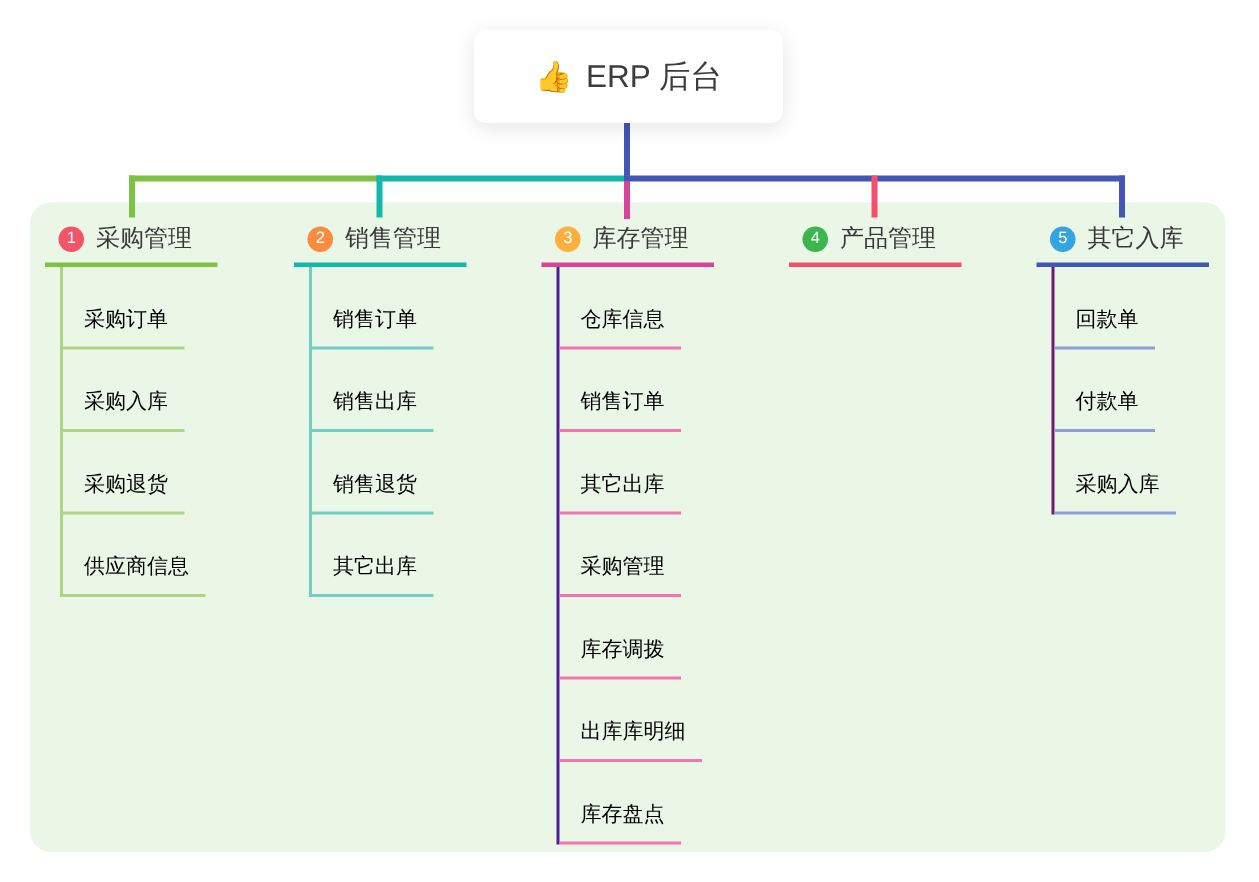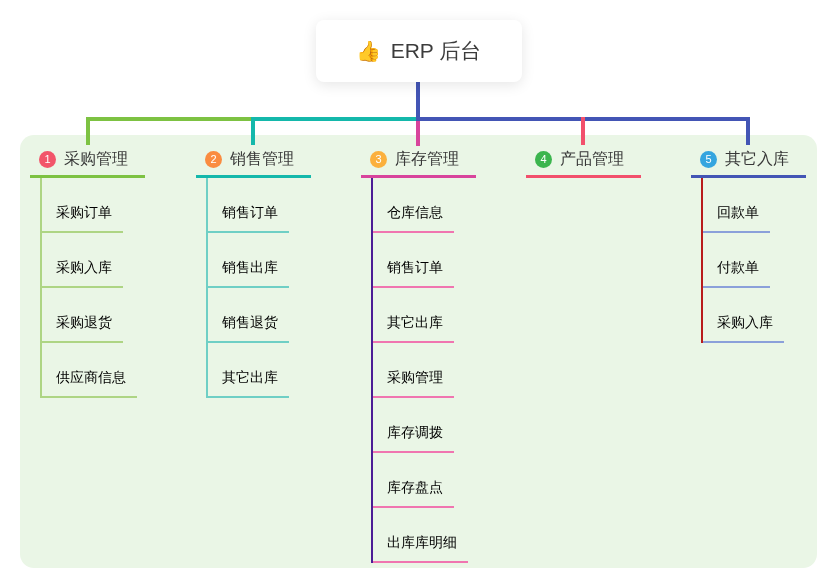--- a/index.html
+++ b/index.html
@@ -51,21 +51,21 @@
   .c1 .badge{background:#f2556a;}
   .c2 .badge{background:#fa8c40;}
   .c3 .badge{background:#fbb03d;}
   .c4 .badge{background:#3cb54e;}
   .c5 .badge{background:#35a5df;}
   .kids{margin-left:10px;width:max-content;}
   .c1 .kids{border-left:2px solid #aed584;}
   .c2 .kids{border-left:2px solid #6fcfc5;}
   .c3 .kids{border-left:2px solid #4c1d95;font-family:Liberation Serif, serif;}
   .c4 .kids{border-left:2px solid #f7909b;}
-  .c5 .kids{border-left:2px solid #b91c1c;text-align:center;}
+  .c5 .kids{border-left:2px solid #701a75;text-align:center;}
   .kid{height:55px;display:flex;align-items:flex-end;}
   .kid span{
     display:inline-block;white-space:nowrap;
     padding:0 11px 9px 14px;font-size:14px;color:#000000;
   }
   .c1 .kid span{border-bottom:2px solid #aed584;}
   .c2 .kid span{border-bottom:2px solid #6fcfc5;}
   .c3 .kid span{border-bottom:2px solid #f075b0;}
   .c4 .kid span{border-bottom:2px solid #f7909b;}
   .c5 .kid span{border-bottom:2px solid #8ba0da;}
@@ -148,24 +148,24 @@
       <div class="kid">
           <span>其它出库</span>
         </div>
       <div class="kid">
           <span>采购管理</span>
         </div>
       <div class="kid">
           <span>库存调拨</span>
         </div>
       <div class="kid">
-          <span>库存盘点</span>
+          <span>出库库明细</span>
         </div>
       <div class="kid">
-          <span>出库库明细</span>
+          <span>库存盘点</span>
         </div>
     </div>
   </div>
 
   <div class="col c4">
     <div class="hd">
       <span class="badge">4</span>
       <span>产品管理</span>
     </div>
   </div>

